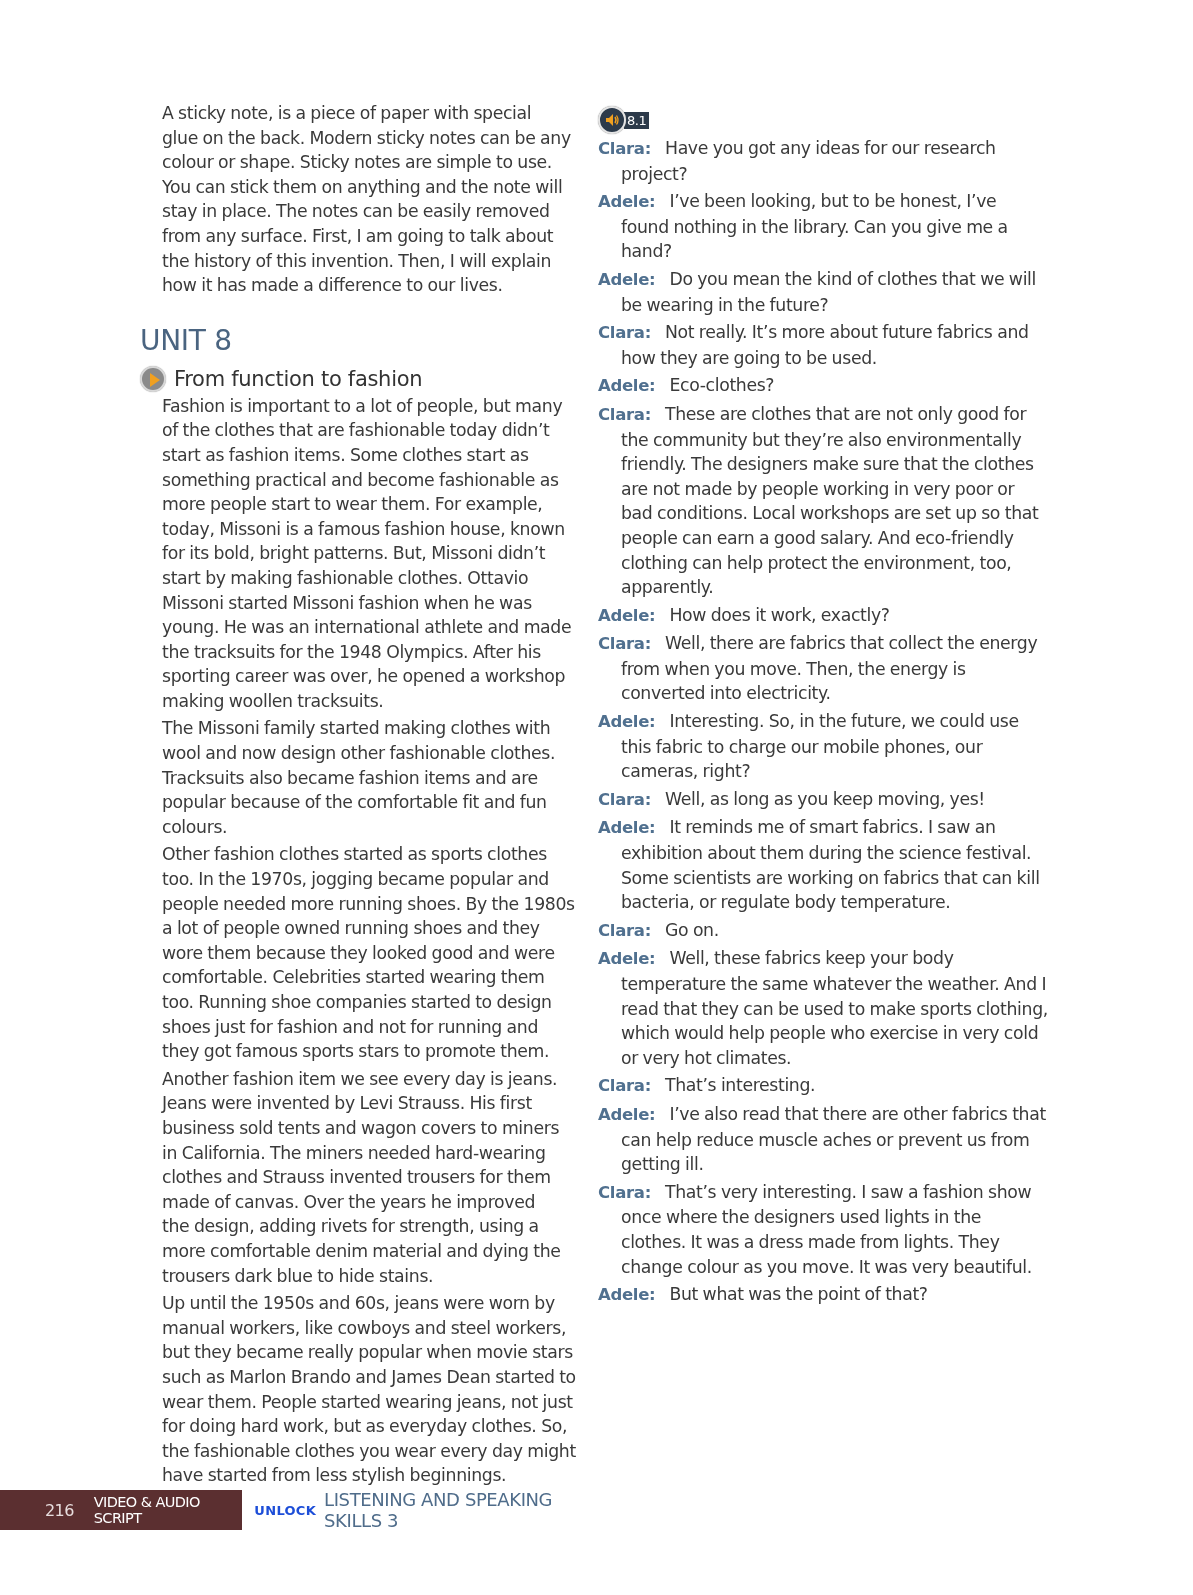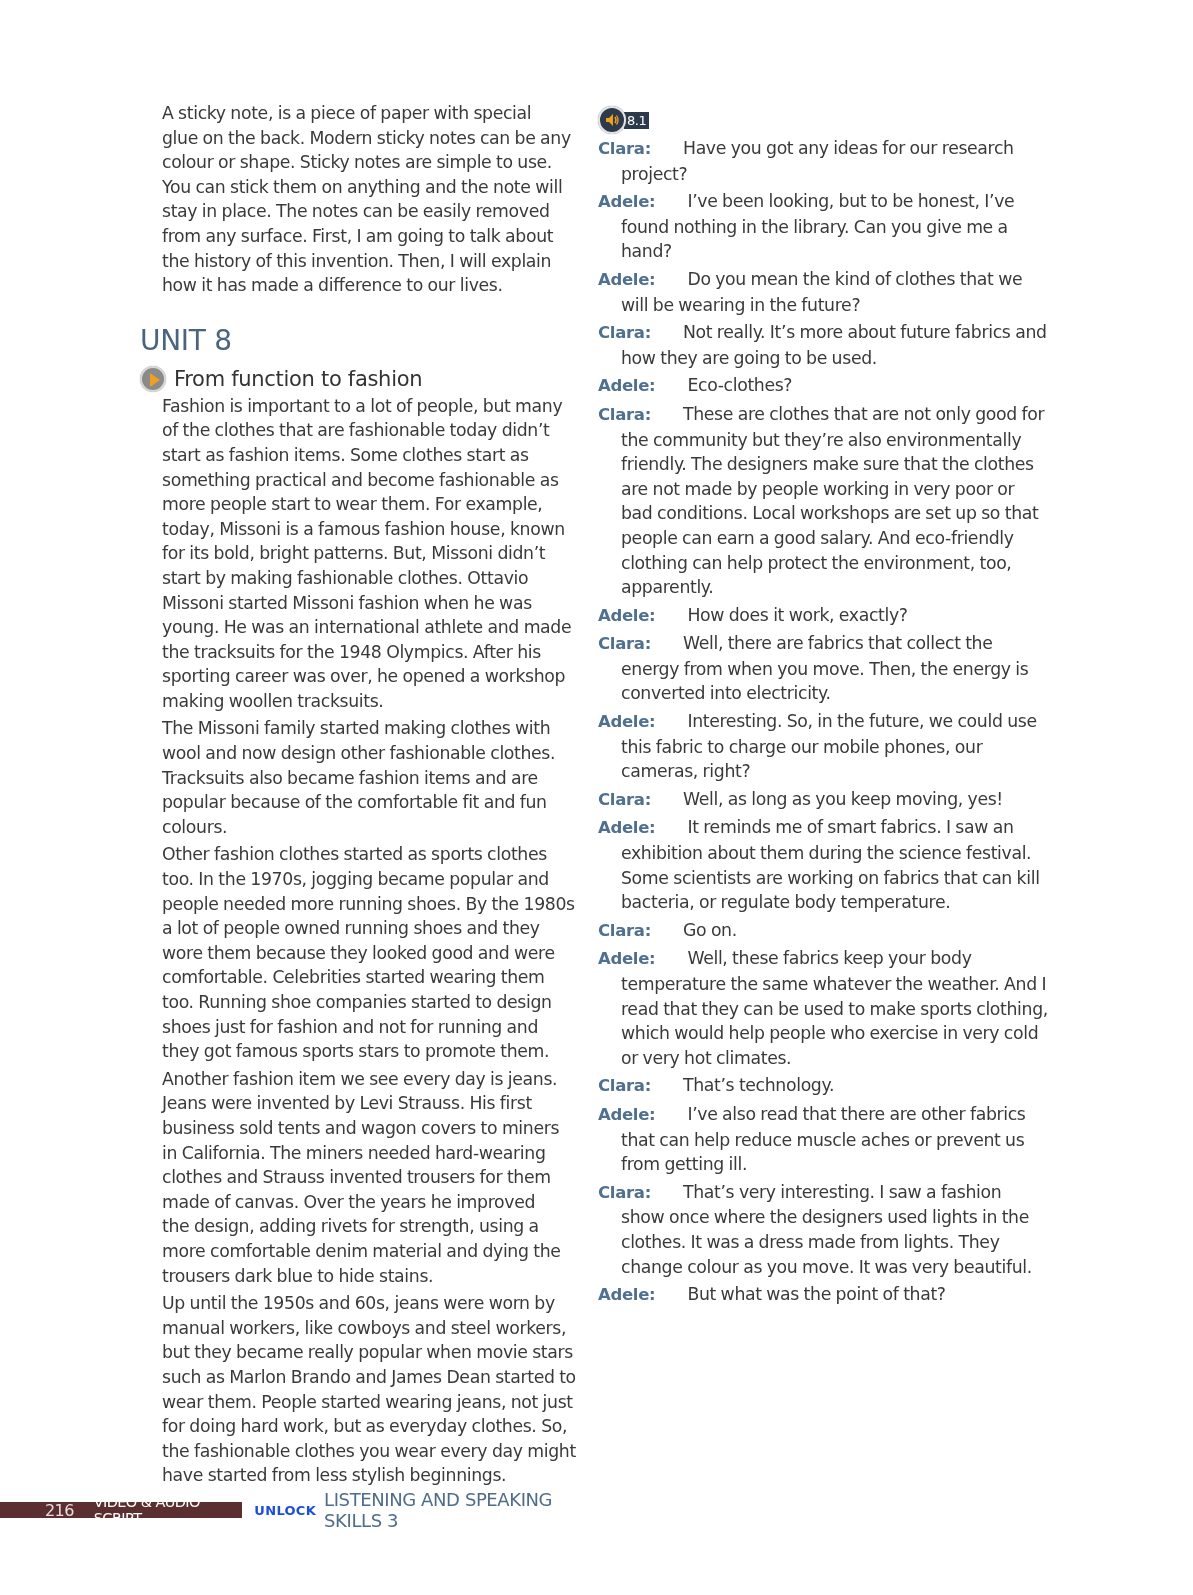--- a/index.html
+++ b/index.html
@@ -38,24 +38,24 @@
   }
   .speaker-icon svg { position: absolute; left: 3px; top: 3px; }
   .track-num {
     background: #2c3a4a; color: #fff; font-size: 13px; padding: 0 3px;
     line-height: 17px; margin-left: -2px; letter-spacing: -0.4px;
   }
   .line {
     font-size: 17.3px; line-height: 24.6px; letter-spacing: -0.35px; word-spacing: -0.5px;
     padding-left: 23px; text-indent: -23px; margin-bottom: 3px; color: #3a3a3a;
   }
-  .speaker { font-weight: bold; color: #50708f; margin-right: 32px; font-size: 16.5px; letter-spacing: -0.3px; }
+  .speaker { font-weight: bold; color: #50708f; margin-right: 14px; font-size: 16.5px; letter-spacing: -0.3px; }
   .footer { position: absolute; top: 1498px; left: 0; height: 24px; width: 600px; display: flex; align-items: center; }
   .footer-bar {
-    background: #5b2f30; color: #fff; height: 16px; width: 270px; display: flex; align-items: center;
+    background: #5b2f30; color: #fff; height: 40px; width: 270px; display: flex; align-items: center;
     font-size: 14.5px; letter-spacing: -0.6px;
   }
   .page-num { margin-left: 45px; margin-right: 20px; font-size: 16px; color: #e8dede; }
   .footer-label { color: #fff; }
   .brand { margin-left: 12px; font-weight: bold; color: #1d4ed8; font-size: 13px; letter-spacing: 0.3px; }
   .book-title { margin-left: 8px; color: #4f6c8a; font-size: 18px; letter-spacing: -0.4px; }
 </style>
 </head>
 <body>
 
@@ -137,21 +137,21 @@
       <div class="line"><span class="speaker">Clara:</span><span>Not really. It’s more about future fabrics and how they are going to be used.</span></div>
       <div class="line"><span class="speaker">Adele:</span><span>Eco-clothes?</span></div>
       <div class="line"><span class="speaker">Clara:</span><span>These are clothes that are not only good for the community but they’re also environmentally friendly. The designers make sure that the clothes are not made by people working in very poor or bad conditions. Local workshops are set up so that people can earn a good salary. And eco-friendly clothing can help protect the environment, too, apparently.</span></div>
       <div class="line"><span class="speaker">Adele:</span><span>How does it work, exactly?</span></div>
       <div class="line"><span class="speaker">Clara:</span><span>Well, there are fabrics that collect the energy from when you move. Then, the energy is converted into electricity.</span></div>
       <div class="line"><span class="speaker">Adele:</span><span>Interesting. So, in the future, we could use this fabric to charge our mobile phones, our cameras, right?</span></div>
       <div class="line"><span class="speaker">Clara:</span><span>Well, as long as you keep moving, yes!</span></div>
       <div class="line"><span class="speaker">Adele:</span><span>It reminds me of smart fabrics. I saw an exhibition about them during the science festival. Some scientists are working on fabrics that can kill bacteria, or regulate body temperature.</span></div>
       <div class="line"><span class="speaker">Clara:</span><span>Go on.</span></div>
       <div class="line"><span class="speaker">Adele:</span><span>Well, these fabrics keep your body temperature the same whatever the weather. And I read that they can be used to make sports clothing, which would help people who exercise in very cold or very hot climates.</span></div>
-      <div class="line"><span class="speaker">Clara:</span><span>That’s technology.</span></div>
+      <div class="line"><span class="speaker">Clara:</span><span>That’s interesting.</span></div>
       <div class="line"><span class="speaker">Adele:</span><span>I’ve also read that there are other fabrics that can help reduce muscle aches or prevent us from getting ill.</span></div>
       <div class="line"><span class="speaker">Clara:</span><span>That’s very interesting. I saw a fashion show once where the designers used lights in the clothes. It was a dress made from lights. They change colour as you move. It was very beautiful.</span></div>
       <div class="line"><span class="speaker">Adele:</span><span>But what was the point of that?</span></div>
     </div>
 </div>
 
 <div class="footer">
   <div class="footer-bar">
     <span class="page-num">216</span>
     <span class="footer-label">VIDEO &amp; AUDIO SCRIPT</span>

